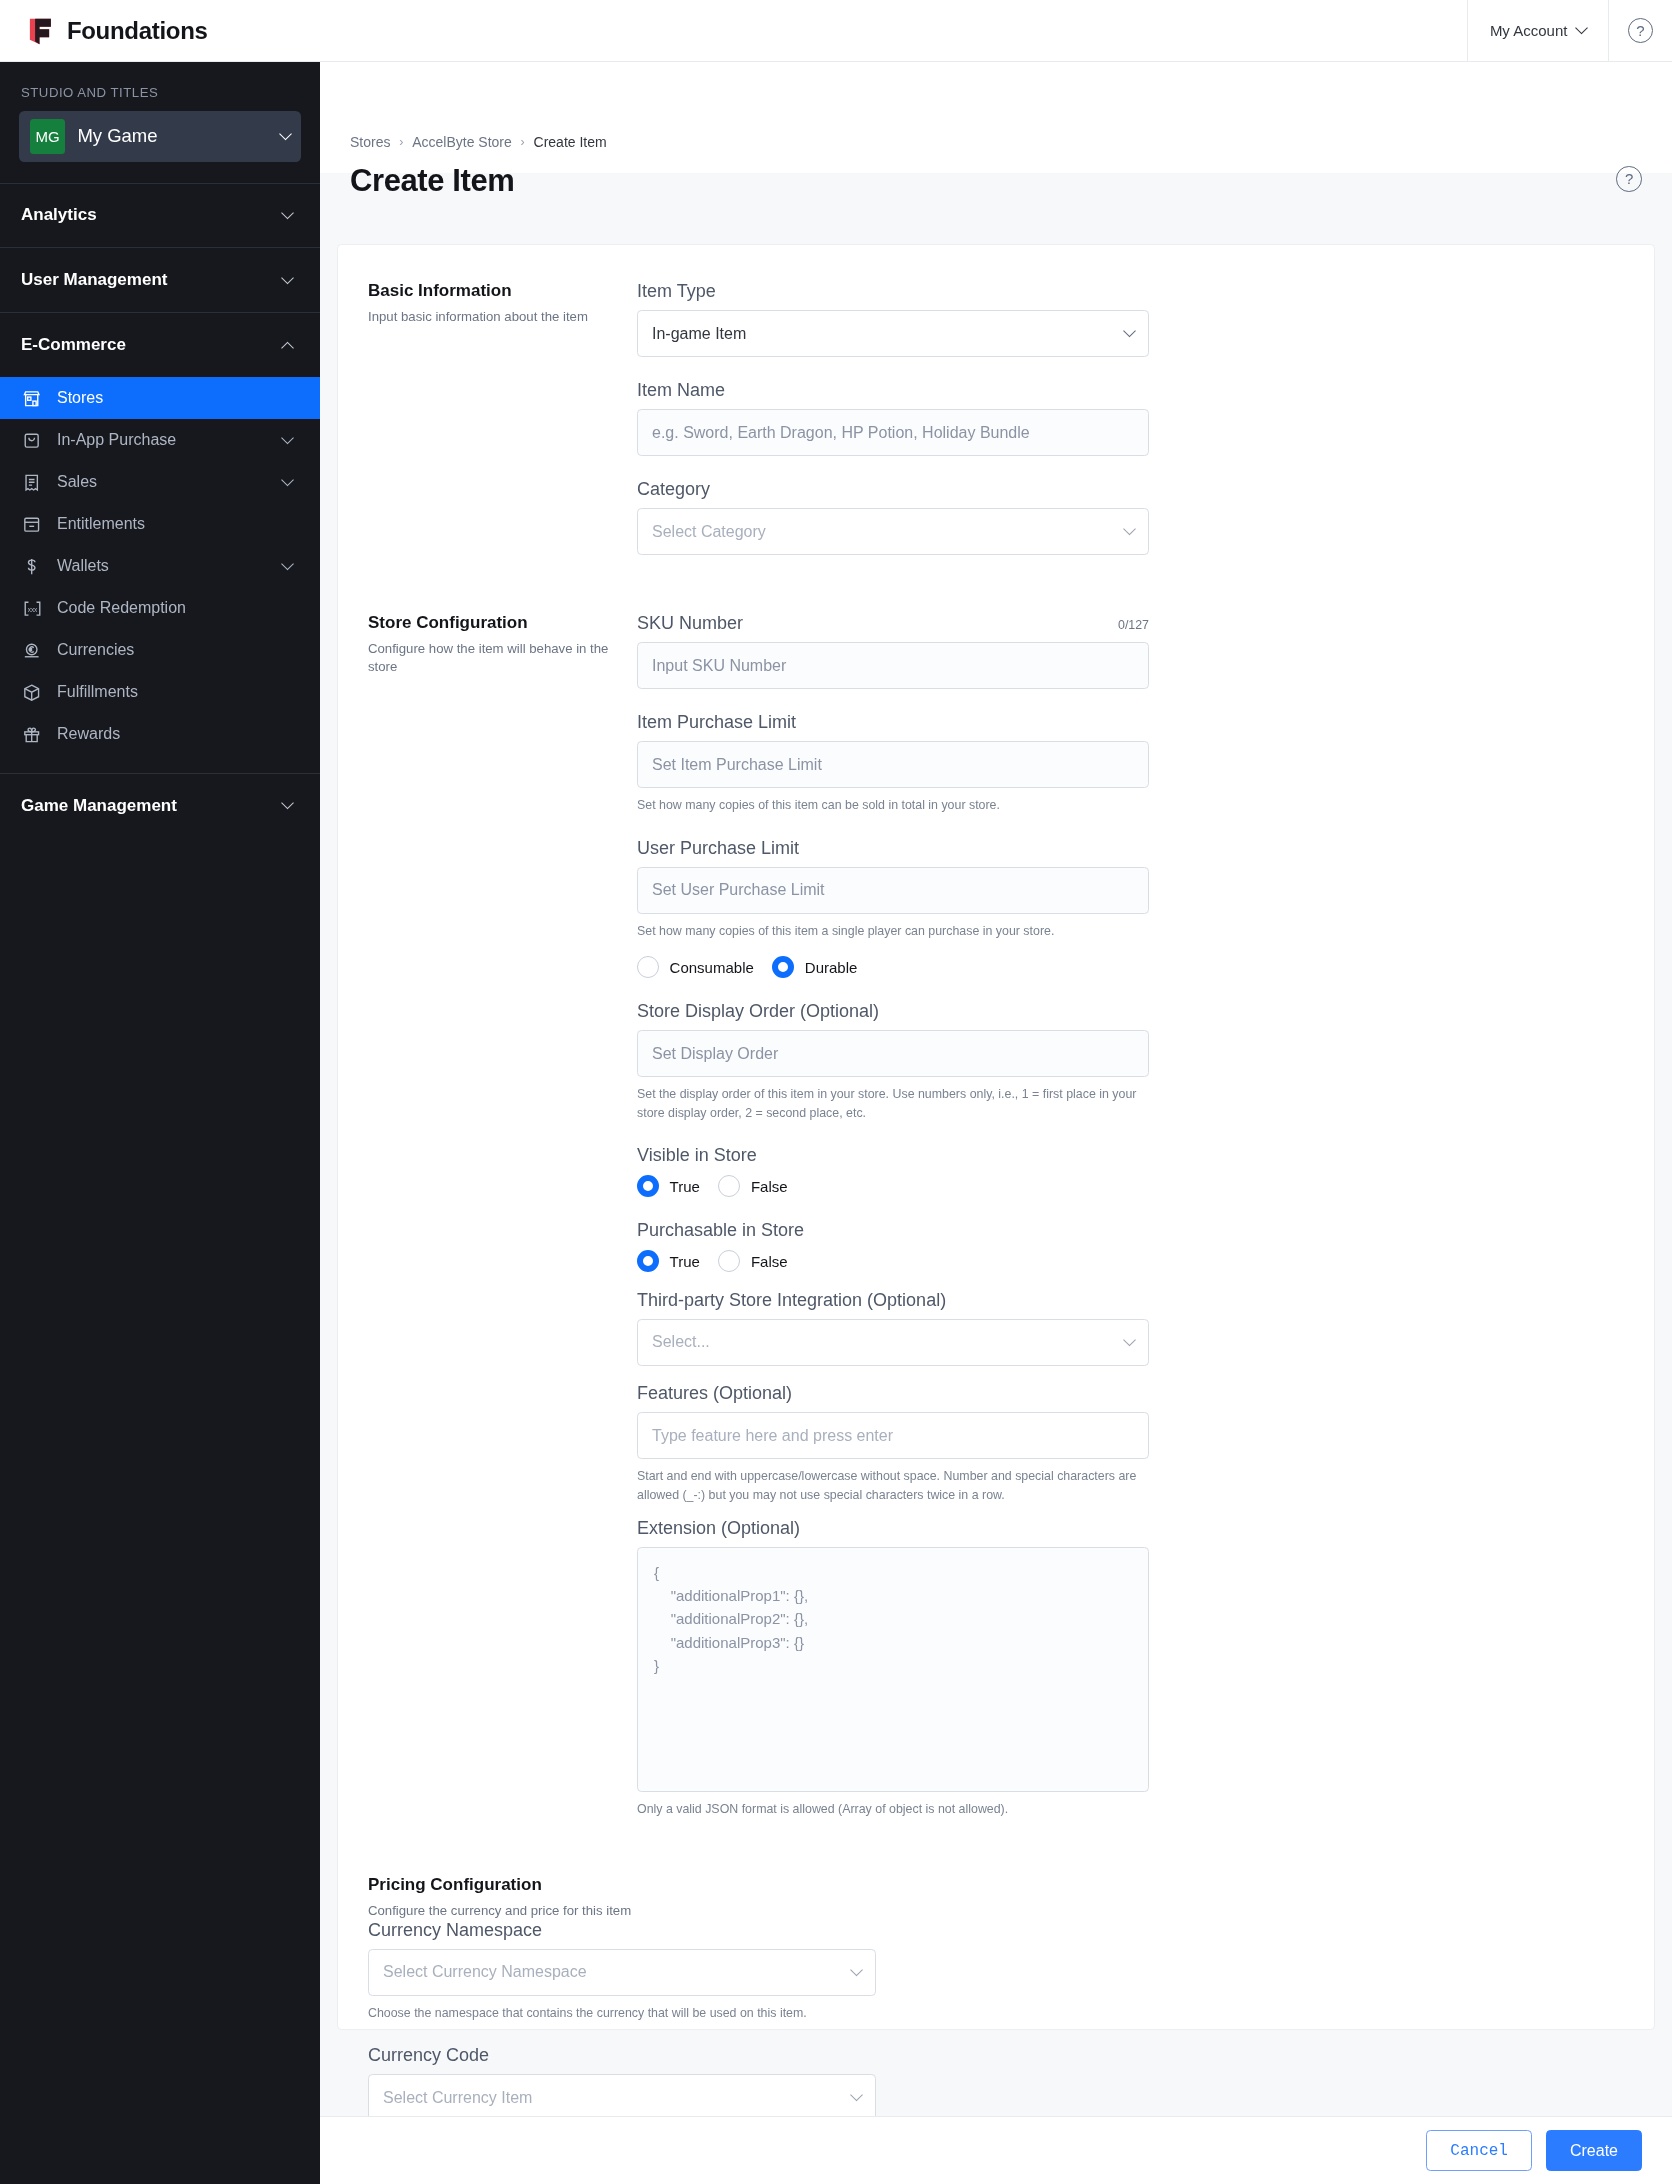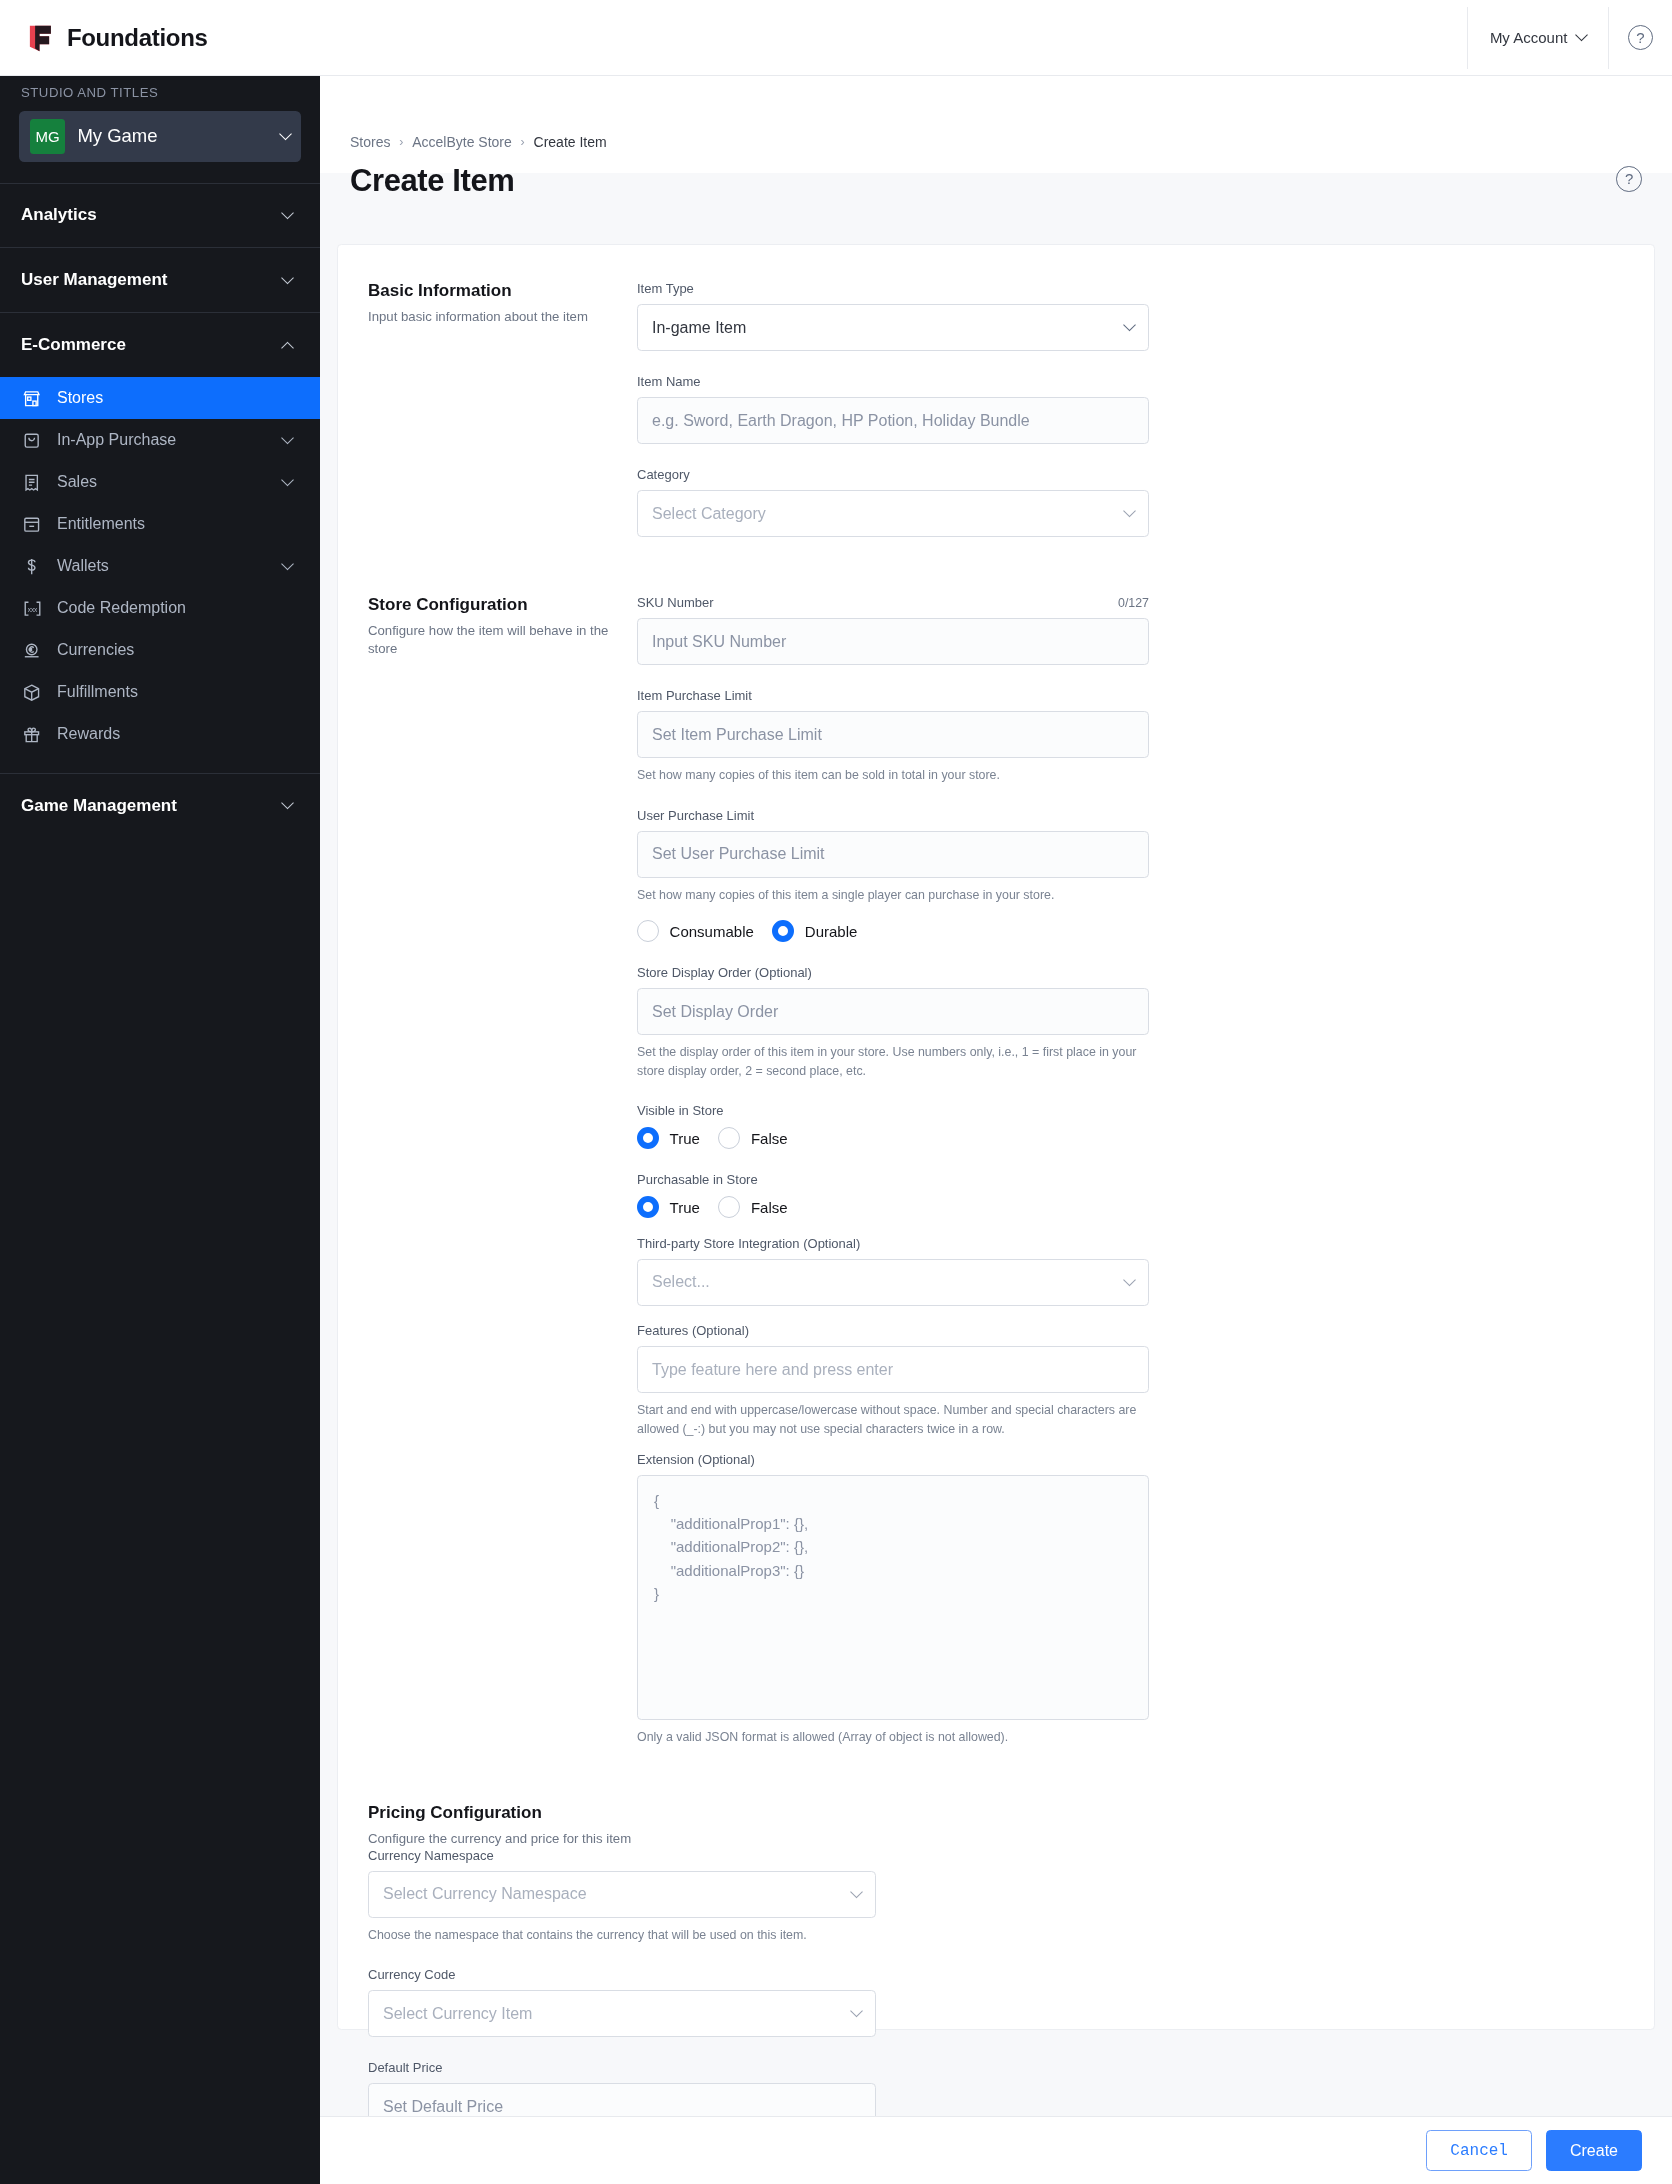--- a/index.html
+++ b/index.html
@@ -4,21 +4,21 @@
 <style>
   * { box-sizing: border-box; margin: 0; padding: 0; }
   html, body {
     width: 1673px; height: 2184px;
     font-family: "Liberation Sans", sans-serif;
     background: #ffffff;
     overflow: hidden;
   }
   
   .topbar {
-    position: absolute; top: 0; left: 0; width: 1673px; height: 76px;
+    position: absolute; top: 0; left: 0; width: 1673px; height: 62px;
     background: #ffffff; border-bottom: 0.9px solid #e8eaee;
     display: flex; align-items: center; z-index: 30;
   }
   .brand { display: flex; align-items: center; gap: 12.4px; padding-left: 28px; width: 1467px; }
   .brand-mark { width: 26.5px; height: 28px; position: relative; }
   .brand-mark svg { display:block; }
   .brand-name { font-size: 24px; font-weight: 700; color: #14151a; letter-spacing: -0.3px; }
   .acct {
     width: 141px; height: 62px; border-left: 0.9px solid #e8eaee;
     display: flex; align-items: center; justify-content: center; gap: 9.7px;
@@ -92,21 +92,21 @@
     position: absolute; top: 182px; left: 17px; width: 1318px; height: 1786px;
     background: #ffffff; border-radius: 4.4px; border: 0.9px solid #eceef2;
   }
   .section { display: flex; }
   .sec-left { width: 269px; flex: none; }
   .sec-title { font-size: 17px; font-weight: 700; color: #14151a; }
   .sec-desc { font-size: 13.2px; color: #6c7585; margin-top: 7px; line-height: 1.35; }
   .sec-right { width: 512px; }
   .fld { margin-bottom: 0; }
   .lbl { font-size: 14px; color: #4a5costs; }
-  .lbl { font-size: 13px; color: #4f5868; display:block; margin-bottom: 8px; }
+  .lbl { font-size: 18px; color: #4f5868; display:block; margin-bottom: 8px; }
   .lbl-row { display:flex; justify-content: space-between; align-items: baseline; margin-bottom: 8px; }
   .lbl-row .lbl { margin-bottom: 0; }
   .counter { font-size: 12.4px; color: #6c7585; }
   .input {
     width: 100%; height: 47px; border: 0.9px solid #d9dde4; border-radius: 4.4px;
     background: #fbfcfd; padding: 0 14px; font-size: 16px; color: #8b93a4;
     font-family: "Liberation Sans", sans-serif; display:flex; align-items:center;
   }
   .input.sel {
     background: #ffffff; justify-content: space-between;

